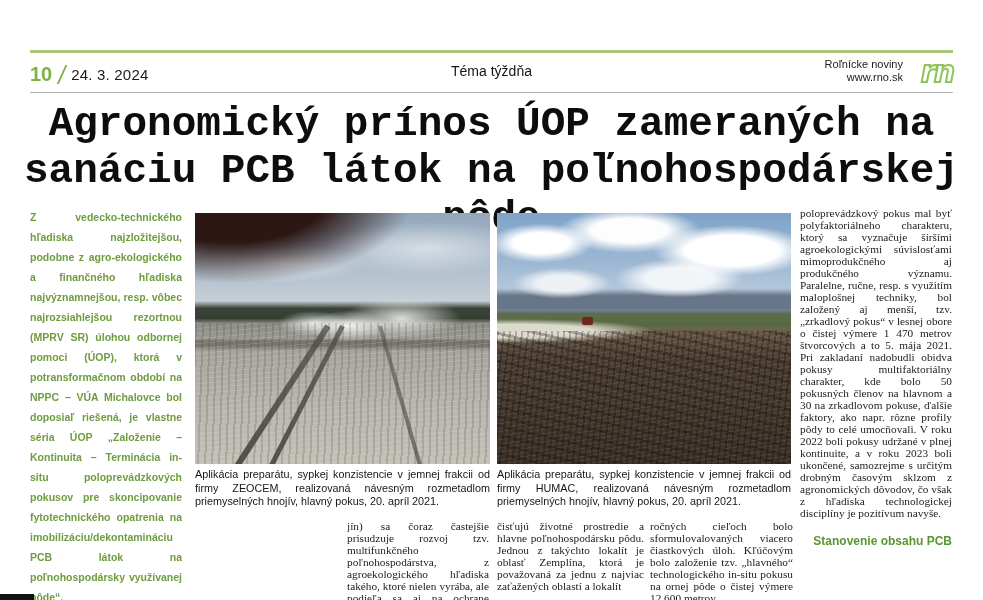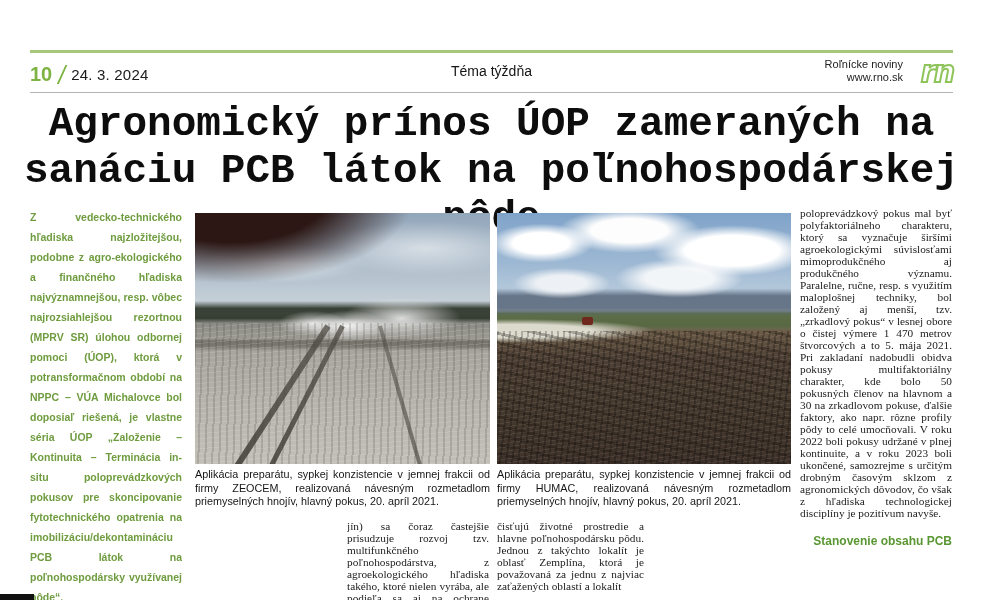--- a/index.html
+++ b/index.html
@@ -125,20 +125,21 @@
   <div class="photo photo2">
     <div class="soil-texture"></div>
     <div class="tractor-dot"></div>
   </div>
 
   <div class="caption cap1">Aplikácia preparátu, sypkej konzistencie v jemnej frakcii od firmy ZEOCEM, realizovaná návesným rozmetadlom priemyselných hnojív, hlavný pokus, 20. apríl 2021.</div>
   <div class="caption cap2">Aplikácia preparátu, sypkej konzistencie v jemnej frakcii od firmy HUMAC, realizovaná návesným rozmetadlom priemyselných hnojív, hlavný pokus, 20. apríl 2021.</div>
 
   <div class="col col3 serif">jín) sa čoraz častejšie prisudzuje rozvoj tzv. multifunkčného poľnohospodárstva, z agroekologického hľadiska takého, ktoré nielen vyrába, ale podieľa sa aj na ochrane životného prostredia</div>
   <div class="col col4 serif">čisťujú životné prostredie a hlavne poľnohospodársku pôdu. Jednou z takýchto lokalít je oblasť Zemplína, ktorá je považovaná za jednu z najviac zaťažených oblastí a lokalít</div>
+  <div class="col col5 serif">ročných cieľoch bolo sformulovalovaných viacero čiastkových úloh. Kľúčovým bolo založenie tzv. „hlavného“ technologického in-situ pokusu na ornej pôde o čistej výmere 12 600 metrov</div>
 
   <div class="col col6 serif">
     <div>poloprevádzkový pokus mal byť polyfaktoriálneho charakteru, ktorý sa vyznačuje širšími agroekologickými súvislosťami mimoprodukčného aj produkčného významu. Paralelne, ručne, resp. s využitím maloplošnej techniky, bol založený aj menší, tzv. „zrkadlový pokus“ v lesnej obore o čistej výmere 1 470 metrov štvorcových a to 5. mája 2021. Pri zakladaní nadobudli obidva pokusy multifaktoriálny charakter, kde bolo 50 pokusných členov na hlavnom a 30 na zrkadlovom pokuse, ďalšie faktory, ako napr. rôzne profily pôdy to celé umocňovali. V roku 2022 boli pokusy udržané v plnej kontinuite, a v roku 2023 boli ukončené, samozrejme s určitým drobným časovým sklzom z agronomických dôvodov, čo však z hľadiska technologickej disciplíny je pozitívum navyše.</div>
     <div class="green-subhead">Stanovenie obsahu PCB</div>
   </div>
 
   <div class="corner-mark"></div>
 
 </div>
 

